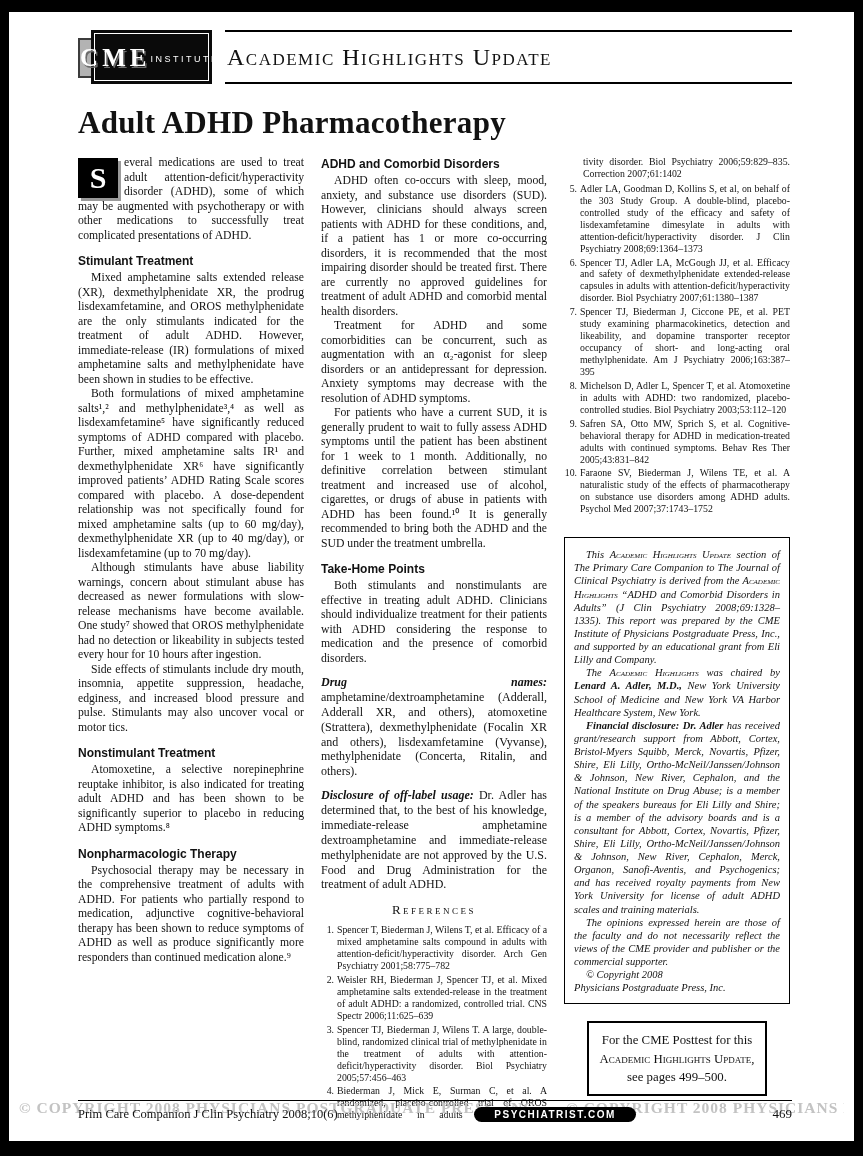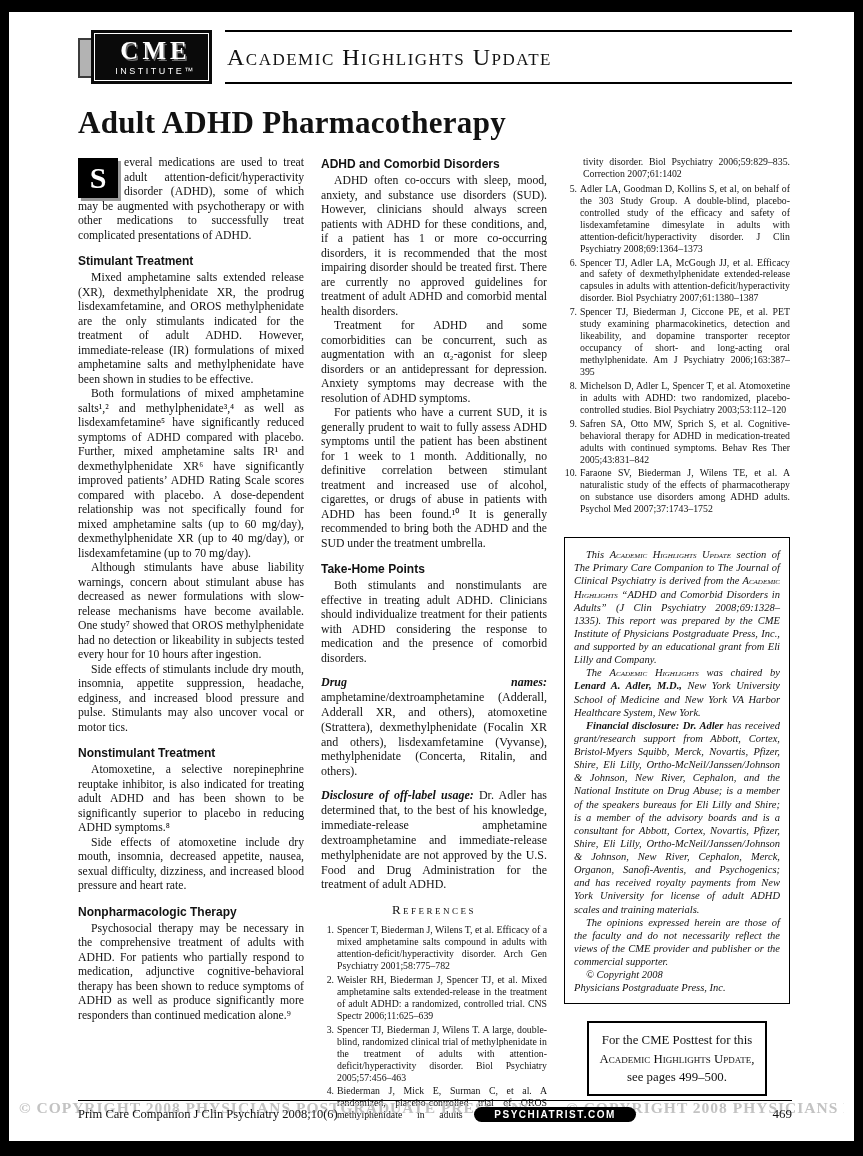--- a/index.html
+++ b/index.html
@@ -12,21 +12,21 @@
     padding:18px 62px 0 69px; overflow:hidden;
   }
 
   
   .masthead { display:flex; align-items:stretch; height:54px; }
   .logo-wrap { position:relative; width:134px; flex:0 0 134px; }
   .logo-ghost { position:absolute; left:0; top:8px; width:34px; height:40px; background:#b3b3b3; border:2px solid #3c3c3c; }
   .logo-box {
     position:absolute; left:13px; top:0; width:121px; height:54px; background:#0a0a0a;
     box-shadow: inset 0 0 0 3px #0a0a0a, inset 0 0 0 4px #fff;
-    display:flex; flex-direction:column; align-items:center; justify-content:center; color:#fff;padding-left:8px;
+    display:flex; align-items:center; justify-content:center; color:#fff;padding-left:8px;
   }
   .logo-cme { font-weight:bold; font-size:25px; letter-spacing:4px; line-height:1; text-shadow:1.5px 1.5px 0 #6b6b6b; }
   .logo-inst { font-family:"Liberation Sans", sans-serif; font-size:9px; letter-spacing:2.5px; margin-top:3px; }
   .banner { flex:1; margin-left:13px; border-top:2px solid #000; border-bottom:2.5px solid #000; display:flex; align-items:center; }
   .banner-text { font-variant:small-caps; font-size:24px; letter-spacing:1.5px; padding-left:2px; }
 
   
   .title { font-size:31px; font-weight:bold; margin:21px 0 0 0; letter-spacing:0.3px; }
 
   
@@ -109,21 +109,20 @@
       <p class="para"><span class="dropcap">S</span><span>everal medications are used to treat adult attention-deficit/hyperactivity disorder (ADHD), some of which may be augmented with psychotherapy or with other medications to successfully treat complicated presentations of ADHD.</span></p>
 
       <h2 class="sect">Stimulant Treatment</h2>
       <p class="para indent">Mixed amphetamine salts extended release (XR), dexmethylphenidate XR, the prodrug lisdexamfetamine, and OROS methylphenidate are the only stimulants indicated for the treatment of adult ADHD. However, immediate-release (IR) formulations of mixed amphetamine salts and methylphenidate have been shown in studies to be effective.</p>
       <p class="para indent">Both formulations of mixed amphetamine salts¹,² and methylphenidate³,⁴ as well as lisdexamfetamine⁵ have significantly reduced symptoms of ADHD compared with placebo. Further, mixed amphetamine salts IR¹ and dexmethylphenidate XR⁶ have significantly improved patients’ ADHD Rating Scale scores compared with placebo. A dose-dependent relationship was not specifically found for mixed amphetamine salts (up to 60 mg/day), dexmethylphenidate XR (up to 40 mg/day), or lisdexamfetamine (up to 70 mg/day).</p>
       <p class="para indent">Although stimulants have abuse liability warnings, concern about stimulant abuse has decreased as newer formulations with slow-release mechanisms have become available. One study⁷ showed that OROS methylphenidate had no detection or likeability in subjects tested every hour for 10 hours after ingestion.</p>
       <p class="para indent">Side effects of stimulants include dry mouth, insomnia, appetite suppression, headache, edginess, and increased blood pressure and pulse. Stimulants may also uncover vocal or motor tics.</p>
 
       <h2 class="sect">Nonstimulant Treatment</h2>
       <p class="para indent">Atomoxetine, a selective norepinephrine reuptake inhibitor, is also indicated for treating adult ADHD and has been shown to be significantly superior to placebo in reducing ADHD symptoms.⁸</p>
-      <p class="para indent">Side effects of atomoxetine include dry mouth, insomnia, decreased appetite, nausea, sexual difficulty, dizziness, and increased blood pressure and heart rate.</p>
 
       <h2 class="sect">Nonpharmacologic Therapy</h2>
       <p class="para indent">Psychosocial therapy may be necessary in the comprehensive treatment of adults with ADHD. For patients who partially respond to medication, adjunctive cognitive-behavioral therapy has been shown to reduce symptoms of ADHD as well as produce significantly more responders than continued medication alone.⁹</p>
     </section>
 
     <section class="col">
       <h2 class="sect first">ADHD and Comorbid Disorders</h2>
       <p class="para indent">ADHD often co-occurs with sleep, mood, anxiety, and substance use disorders (SUD). However, clinicians should always screen patients with ADHD for these conditions, and, if a patient has 1 or more co-occurring disorders, it is recommended that the most impairing disorder should be treated first. There are currently no approved guidelines for treatment of adult ADHD and comorbid mental health disorders.</p>
       <p class="para indent">Treatment for ADHD and some comorbidities can be concurrent, such as augmentation with an α₂-agonist for sleep disorders or an antidepressant for depression. Anxiety symptoms may decrease with the resolution of ADHD symptoms.</p>
       <p class="para indent">For patients who have a current SUD, it is generally prudent to wait to fully assess ADHD symptoms until the patient has been abstinent for 1 week to 1 month. Additionally, no definitive correlation between stimulant treatment and increased use of alcohol, cigarettes, or drugs of abuse in patients with ADHD has been found.¹⁰ It is generally recommended to bring both the ADHD and the SUD under the treatment umbrella.</p>

